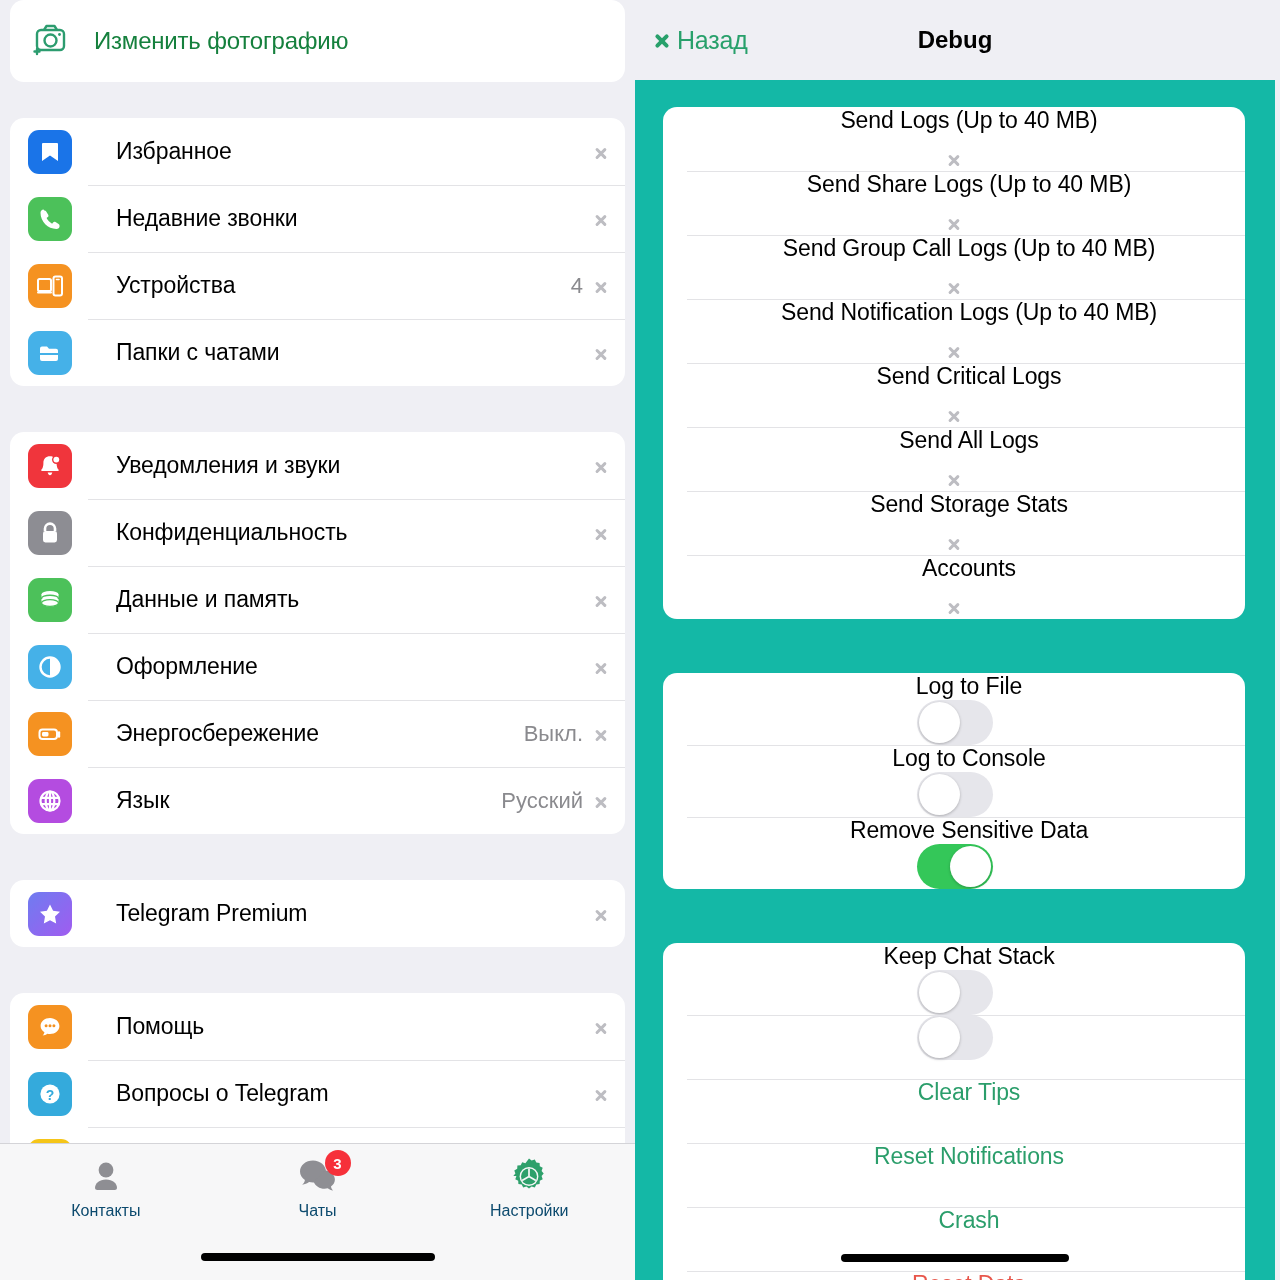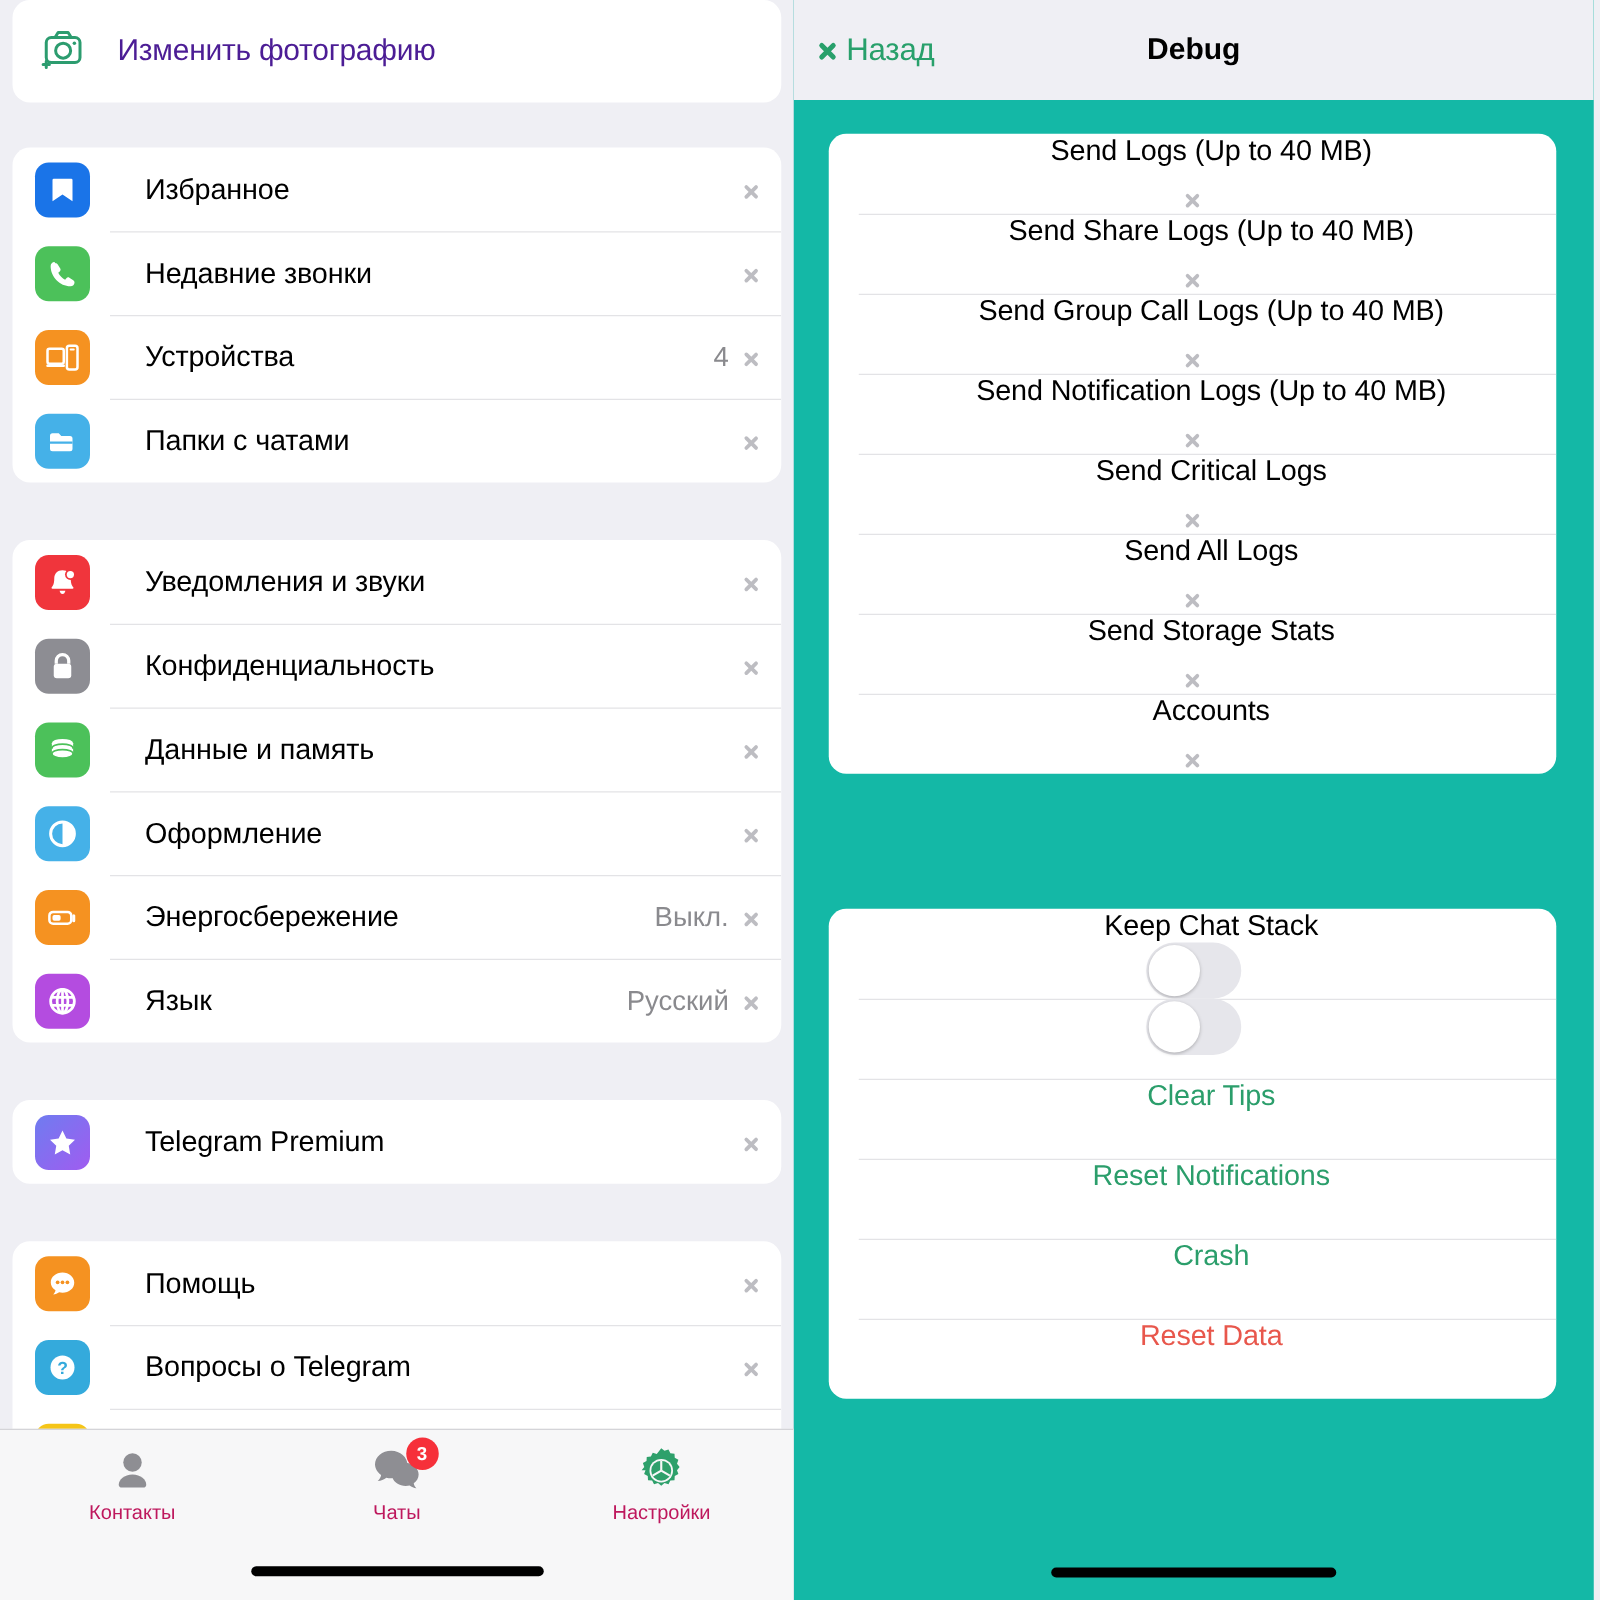--- a/index.html
+++ b/index.html
@@ -87,40 +87,40 @@
     display:flex; align-items:center; justify-content:center;
   }
   .appicon svg { display:block; }
 
   
   .photo-row {
     display:flex; align-items:center;
     min-height:82px; padding:0 18px;
   }
   .photo-row .lbl {
-    font-size:24px; color:#4c1d95; letter-spacing:-0.2px;
+    font-size:24px; color:#15803d; letter-spacing:-0.2px;
   }
   .photo-ic { flex:0 0 44px; height:44px; margin-right:22px; }
   .gap-m { height:36px; }
   .gap-l { height:46px; }
 
   
   .tabbar {
     position:absolute; bottom:0; left:0; width:635px; height:137px;
     background:#f7f7f8;
     border-top:1px solid #d4d4d8;
     z-index:5;
   }
   .tabs { display:flex; height:95px; }
   .tab {
     flex:1 1 0; display:flex; flex-direction:column;
     align-items:center; justify-content:flex-start; padding-top:10px;
   }
   .tab-ic { width:46px; height:46px; position:relative; }
-  .tab-lbl { font-size:16px; margin-top:2px; color:#be185d; }
+  .tab-lbl { font-size:16px; margin-top:2px; color:#0c4a6e; }
   .tab-lbl.active { color:#2eа06b; }
   .badge {
     position:absolute; top:-4px; right:-10px;
     min-width:26px; height:26px; border-radius:13px;
     background:#f6303a; color:#fff; font-size:15px; font-weight:bold;
     display:flex; align-items:center; justify-content:center;
     padding:0 6px;
   }
   .home-ind {
     position:absolute; bottom:19px; left:50%; transform:translateX(-50%);
@@ -518,20 +518,40 @@
         <span class="chev"></span>
       </div>
       <div class="row">
         <span class="row-label">Accounts</span>
         <span class="chev"></span>
       </div>
     </div>
 
     <div class="rgap"></div>
 
+    <div class="card rcard">
+      <div class="row">
+        <span class="row-label">Log to File</span>
+        <span class="toggle">
+            <span class="knob"></span>
+          </span>
+      </div>
+      <div class="row">
+        <span class="row-label">Log to Console</span>
+        <span class="toggle">
+            <span class="knob"></span>
+          </span>
+      </div>
+      <div class="row">
+        <span class="row-label">Remove Sensitive Data</span>
+        <span class="toggle on">
+            <span class="knob"></span>
+          </span>
+      </div>
+    </div>
 
     <div class="rgap"></div>
 
     <div class="card rcard">
       <div class="row">
         <span class="row-label">Keep Chat Stack</span>
         <span class="toggle">
             <span class="knob"></span>
           </span>
       </div>

